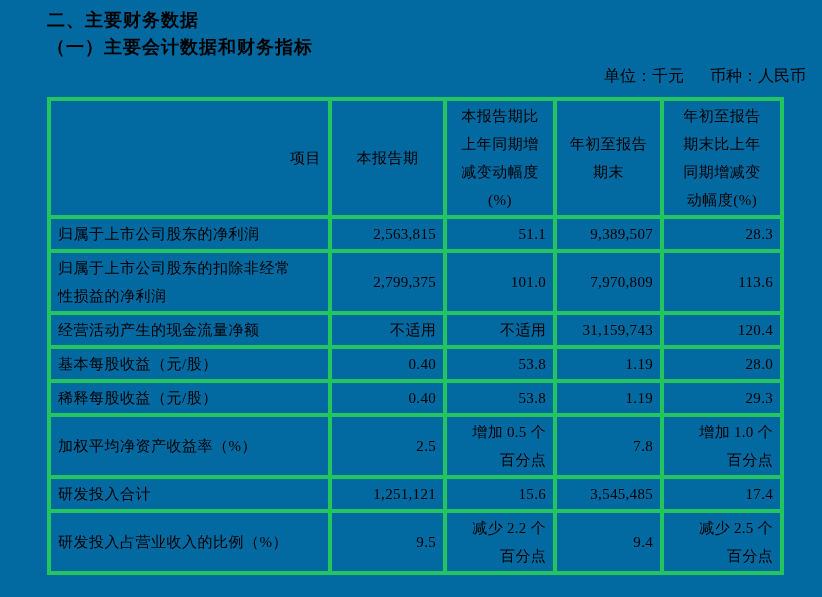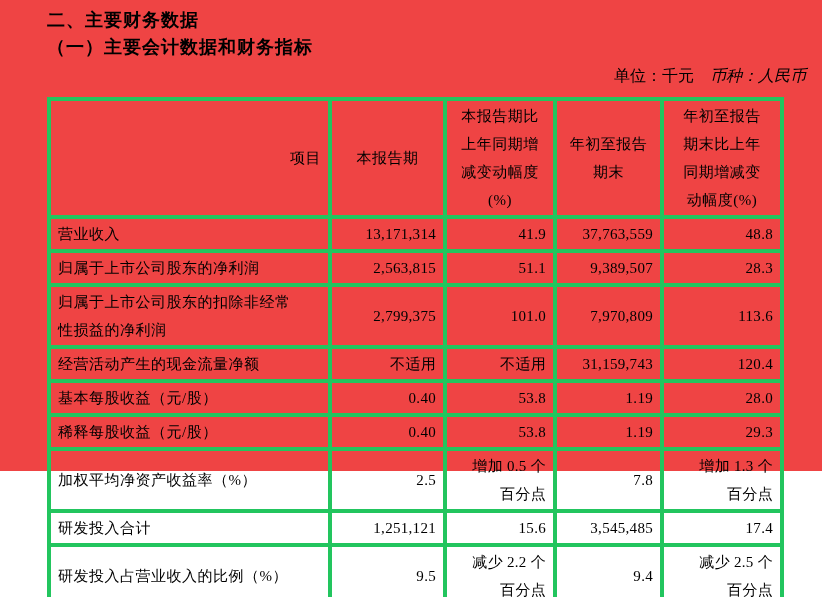--- a/index.html
+++ b/index.html
@@ -4,37 +4,37 @@
 <style>
   * { margin:0; padding:0; box-sizing:border-box; }
   html,body { background:#ffffff; }
   body {
     width:822px; height:597px;
     font-family:"Liberation Serif","DejaVu Serif",serif;
     color:#000;
     position:relative;
     overflow:hidden;
   }
-  .page { position:absolute; left:0; top:0; width:822px; height:471px; background:#ef4444; }
+  .page { position:absolute; left:0; top:0; width:822px; height:597px; background:#0369a1; }
 
   .title-1 {
     position:absolute; left:47px; top:8px;
     font-size:18px; font-weight:bold; letter-spacing:1px;
     white-space:nowrap;
   }
   .title-2 {
     position:absolute; left:47px; top:35px;
     font-size:18px; font-weight:bold; letter-spacing:1px;
     white-space:nowrap;
   }
   .unit-line {
     position:absolute; top:66px; right:16px;
     font-size:16px; white-space:nowrap;
   }
-  .unit-line .currency { margin-left:16px;font-style:italic; }
+  .unit-line .currency { margin-left:26px; }
 
   table.fin {
     position:absolute; left:47px; top:97px;
     width:733px;
     border-collapse:collapse;
     table-layout:fixed;
     border:1.5px solid #000;
   }
   table.fin th, table.fin td {
     border:4px solid #22c55e;
@@ -90,27 +90,20 @@
           <th class="c-head">年初至报告
 期末</th>
           <th class="c-head">年初至报告
 期末比上年
 同期增减变
 动幅度(%)</th>
         </tr>
       </thead>
     <tbody>
         <tr class="r-std">
-          <td class="c-label">营业收入</td>
-          <td class="c-num">13,171,314</td>
-          <td class="c-num">41.9</td>
-          <td class="c-num">37,763,559</td>
-          <td class="c-num">48.8</td>
-        </tr>
-        <tr class="r-std">
           <td class="c-label">归属于上市公司股东的净利润</td>
           <td class="c-num">2,563,815</td>
           <td class="c-num">51.1</td>
           <td class="c-num">9,389,507</td>
           <td class="c-num">28.3</td>
         </tr>
         <tr class="r-tall-label">
           <td class="c-label">归属于上市公司股东的扣除非经常
 性损益的净利润</td>
           <td class="c-num">2,799,375</td>
@@ -138,21 +131,21 @@
           <td class="c-num">53.8</td>
           <td class="c-num">1.19</td>
           <td class="c-num">29.3</td>
         </tr>
         <tr class="r-tall-val">
           <td class="c-label">加权平均净资产收益率（%）</td>
           <td class="c-num">2.5</td>
           <td class="c-num">增加 0.5 个
 百分点</td>
           <td class="c-num">7.8</td>
-          <td class="c-num">增加 1.3 个
+          <td class="c-num">增加 1.0 个
 百分点</td>
         </tr>
         <tr class="r-std">
           <td class="c-label">研发投入合计</td>
           <td class="c-num">1,251,121</td>
           <td class="c-num">15.6</td>
           <td class="c-num">3,545,485</td>
           <td class="c-num">17.4</td>
         </tr>
         <tr class="r-tall-val">

